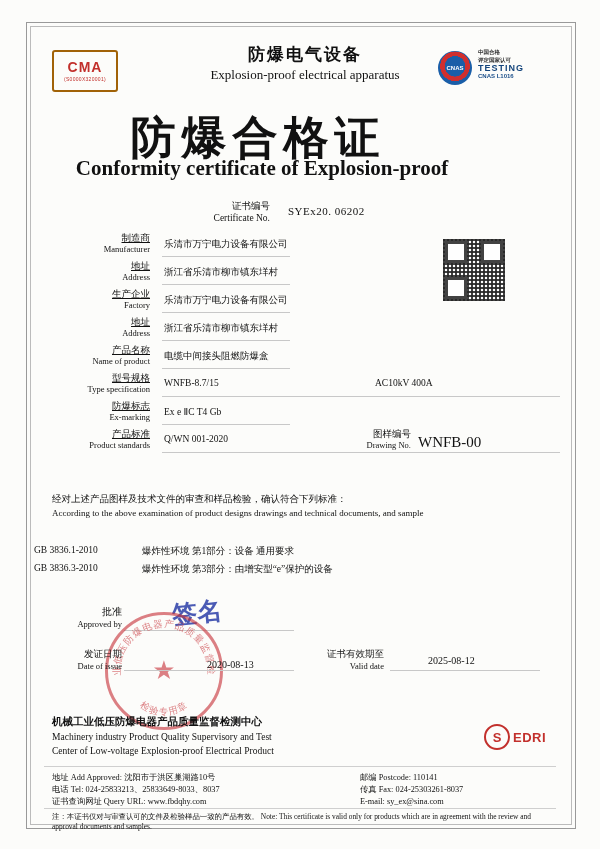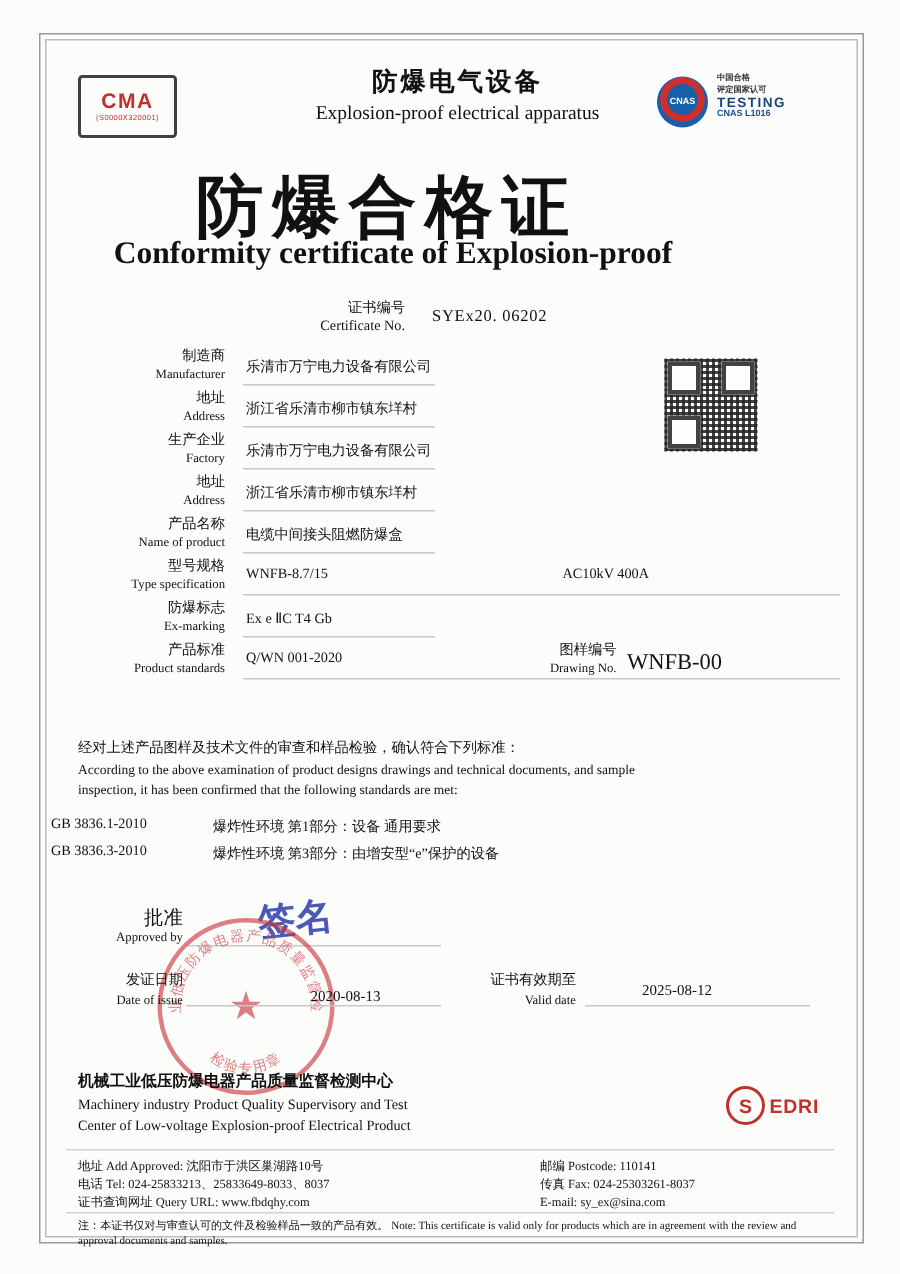--- a/index.html
+++ b/index.html
@@ -23,21 +23,21 @@
     position:absolute;left:30px;top:26px;width:540px;height:797px;
     border:1px solid #bbb;
   }
 
   
   .hdr{
     position:absolute;left:40px;top:44px;width:520px;height:56px;
   }
   .cma{
     position:absolute;left:12px;top:6px;width:62px;height:38px;
-    border:2px solid #404040;border-radius:3px;
+    border:2px solid #a16207;border-radius:3px;
     display:flex;flex-direction:column;align-items:center;justify-content:center;
     color:#c2302c;
   }
   .cma .c1{font-family:"Liberation Sans",sans-serif;font-weight:bold;font-size:14px;letter-spacing:1px;line-height:14px;}
   .cma .c2{font-family:"Liberation Sans",sans-serif;font-size:5px;letter-spacing:.3px;margin-top:2px;}
   .hdr-title{
     position:absolute;left:120px;top:0;width:290px;text-align:center;
   }
   .hdr-title .zh{font-size:17px;font-weight:bold;letter-spacing:2px;line-height:22px;}
   .hdr-title .en{font-size:13px;line-height:18px;}
@@ -97,21 +97,21 @@
   .qr::after{right:2px;top:2px;}
   .qr .bl{position:absolute;left:2px;bottom:2px;width:16px;height:16px;border:3px solid #222;background:#fff;}
 
   
   .fields{position:absolute;left:40px;top:232px;width:520px;}
   .row{position:relative;height:28px;}
   .row .lbl{
     position:absolute;left:0;width:110px;text-align:right;
     font-size:9px;line-height:11px;top:1px;
   }
-  .row .lbl .zh{display:block;font-size:9.5px;}
+  .row .lbl .zh{display:block;font-size:9.5px;text-decoration:underline;}
   .row .lbl .en{display:block;font-size:8.5px;}
   .row .val{
     position:absolute;left:124px;top:6px;font-size:9.5px;
   }
   .row .val2lbl{
     position:absolute;left:285px;top:1px;font-size:9px;line-height:11px;text-align:right;width:86px;
   }
   .row .val2lbl .zh{display:block;font-size:9.5px;}
   .row .val2lbl .en{display:block;font-size:8.5px;}
   .row .val2{position:absolute;left:378px;top:6px;font-size:15px;}
@@ -124,21 +124,21 @@
   
   .stmt{position:absolute;left:52px;top:492px;width:500px;}
   .stmt .zh{font-size:9.5px;line-height:15px;}
   .stmt .en{font-size:9px;line-height:13px;}
   .stdrow{position:absolute;left:34px;width:520px;font-size:9.5px;}
   .stdrow .no{position:absolute;left:0;width:100px;}
   .stdrow .txt{position:absolute;left:108px;}
 
   
   .appr-lbl{position:absolute;left:52px;top:606px;width:70px;text-align:right;font-size:9px;line-height:12px;}
-  .appr-lbl .zh{display:block;font-size:13px;}
+  .appr-lbl .zh{display:block;font-size:10px;}
   .appr-lbl .en{display:block;font-size:8.5px;}
   .sig{
     position:absolute;left:172px;top:596px;font-size:25px;color:#2b3ea8;
     font-family:"DejaVu Sans",sans-serif;transform:rotate(-6deg);opacity:.85;
     font-weight:bold;
   }
   .appr-line{position:absolute;left:124px;top:630px;width:170px;border-bottom:1px solid #c8c8c8;}
 
   .issue-lbl{position:absolute;left:52px;top:648px;width:70px;text-align:right;font-size:9px;line-height:12px;}
   .issue-lbl .zh{display:block;font-size:9.5px;}
@@ -315,21 +315,20 @@
       </div>
       <div class="val2">WNFB-00</div>
       <div class="line"></div>
     </div>
 
   </div>
 
   <div class="stmt">
     <div class="zh">经对上述产品图样及技术文件的审查和样品检验，确认符合下列标准：</div>
     <div class="en">According to the above examination of product designs drawings and technical documents, and sample</div>
-    <div class="en">inspection, it has been confirmed that the following standards are met:</div>
   </div>
 
   <div class="stdrow" style="top:545px;">
     <span class="no">GB 3836.1-2010</span>
     <span class="txt">爆炸性环境  第1部分：设备  通用要求</span>
   </div>
   <div class="stdrow" style="top:563px;">
     <span class="no">GB 3836.3-2010</span>
     <span class="txt">爆炸性环境  第3部分：由增安型“e”保护的设备</span>
   </div>

